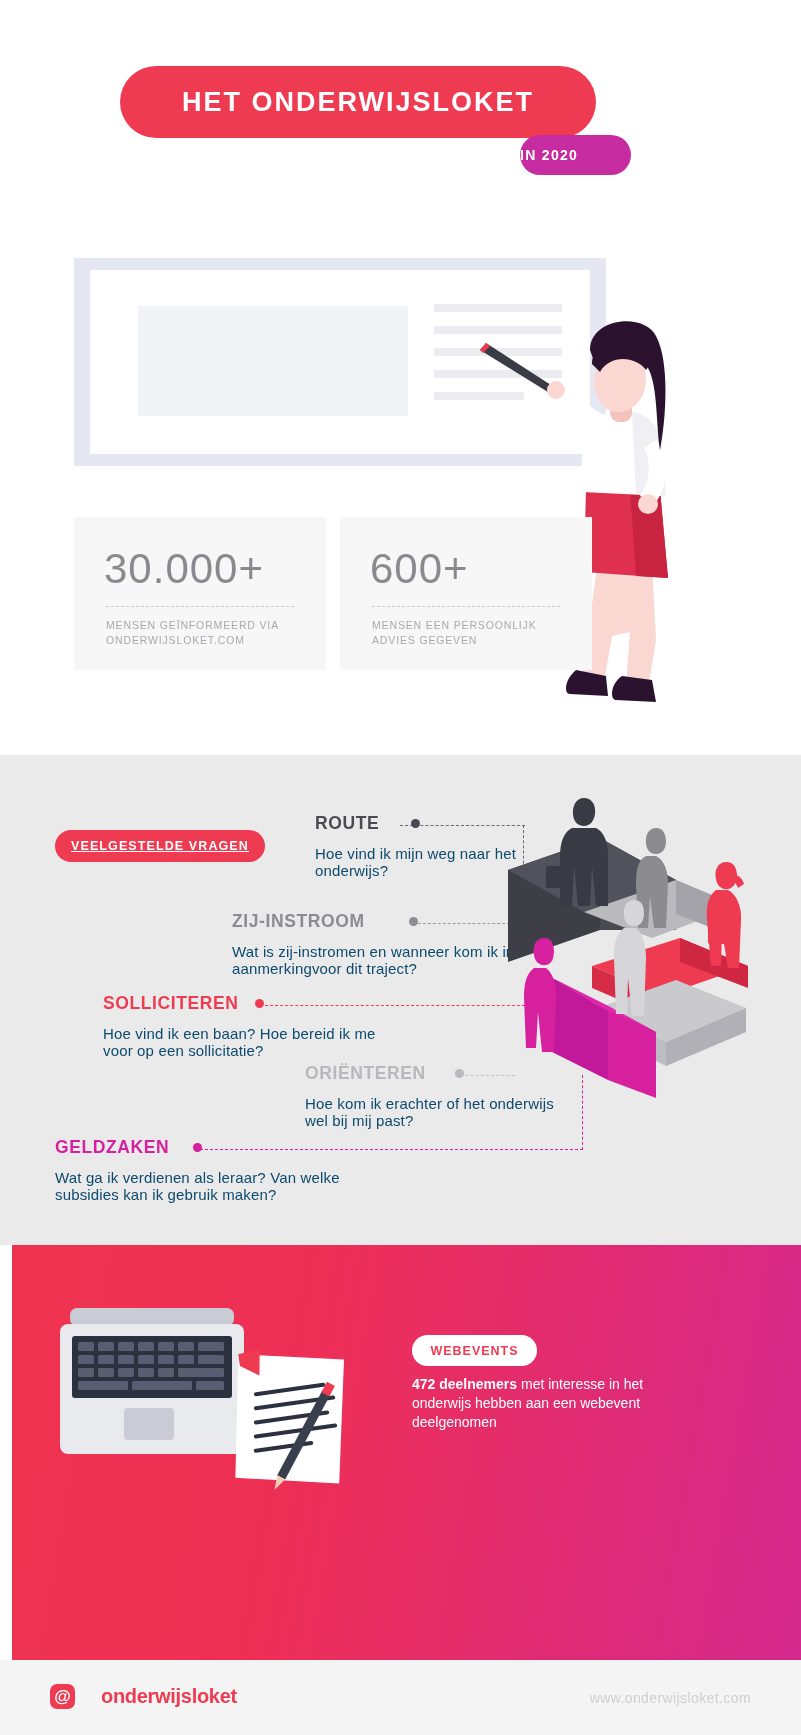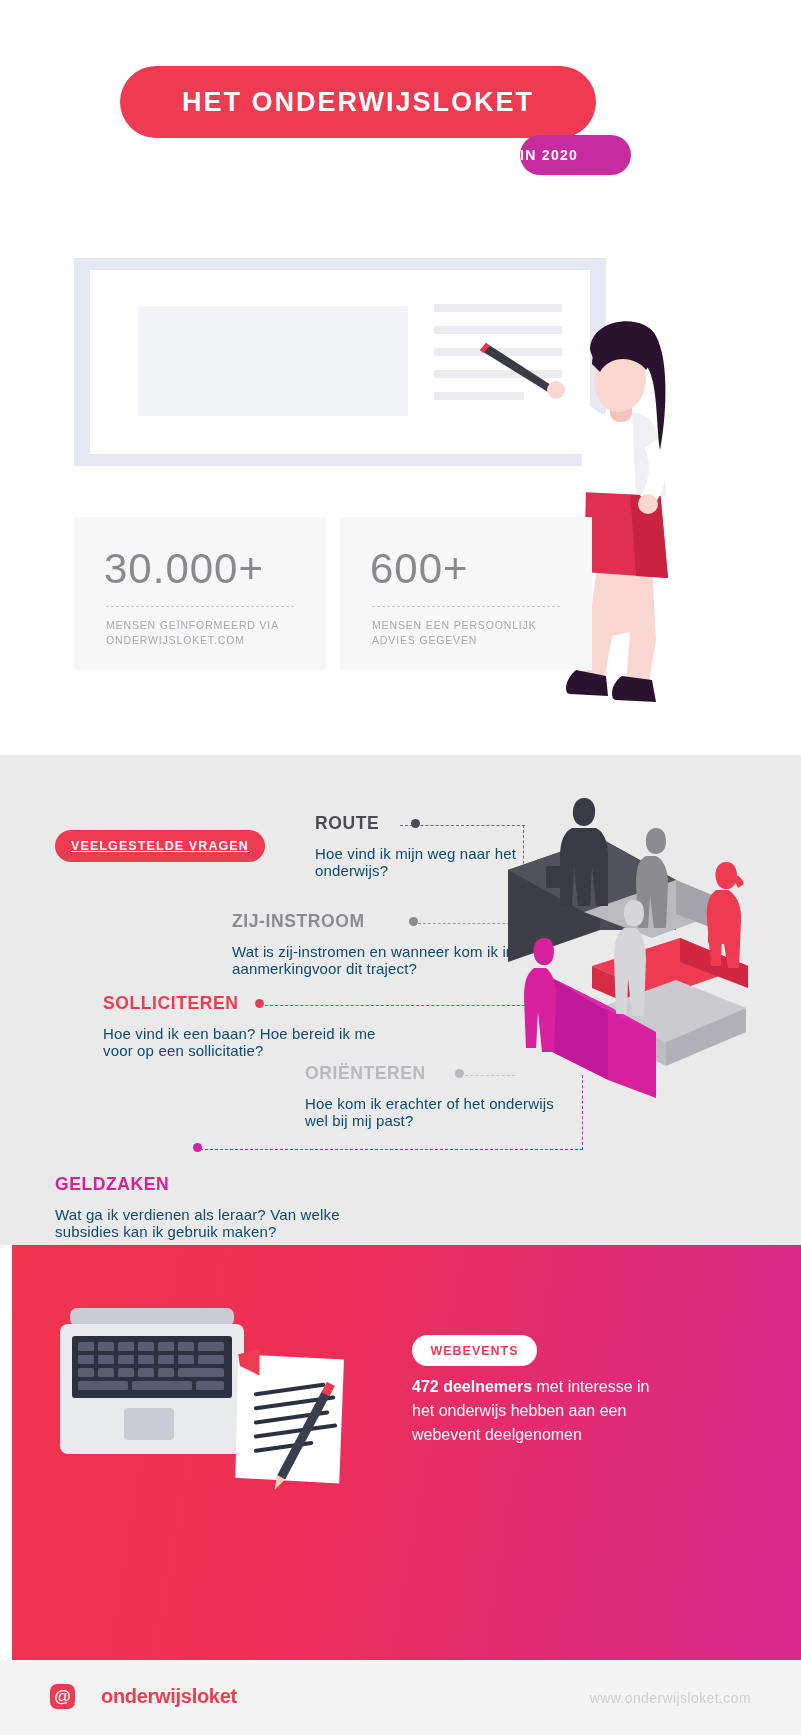--- a/index.html
+++ b/index.html
@@ -75,21 +75,21 @@
   
   #webevents-section {
     position:absolute; left:12px; top:1245px; width:801px; height:415px;
     background:linear-gradient(100deg,#ef3450 0%,#ee2f55 35%,#d4288e 100%);
   }
   #we-badge {
     position:absolute; left:400px; top:90px; width:125px; height:31px;
     background:#fff; border-radius:16px; display:flex; align-items:center; justify-content:center;
   }
   #we-badge-text { color:#ee3b52; font-size:12.5px; font-weight:bold; letter-spacing:1.0px; }
-  #we-body { position:absolute; left:400px; top:130px; width:250px; color:#fff; font-size:16px; line-height:24px; }
+  #we-body { position:absolute; left:400px; top:130px; width:250px; color:#fff; font-size:14px; line-height:19px; }
   #we-count { font-weight:bold; }
 
   
   #laptop-illo { position:absolute; left:40px; top:55px; width:330px; height:230px; }
 
   
   #footer-section { position:absolute; left:0; top:1660px; width:801px; height:75px; background:#f4f4f4; }
   #logo-group { position:absolute; left:50px; top:24px; display:flex; align-items:center; gap:26px; }
   #logo-mark { width:25px; height:25px; border-radius:7px; background:#ee3b52; position:relative; }
   #logo-mark::after {
@@ -203,21 +203,21 @@
     <div class="faq-desc">Wat is zij-instromen en wanneer kom ik in aanmerkingvoor dit traject?</div>
   </div>
 
   <div class="faq-item" style="left:305px; top:308px; width:265px;">
     <div class="faq-title" style="color:#b8b8bd;">ORIËNTEREN</div>
     <div class="faq-dot" style="left:150px; top:6px; background:#b8b8bd;"></div>
     <div class="faq-desc">Hoe kom ik erachter of het onderwijs wel bij mij past?</div>
   </div>
 
   <div class="faq-item" style="left:55px; top:382px; width:300px;">
-    <div class="faq-title" style="color:#d6209e;margin-top:37px;">GELDZAKEN</div>
+    <div class="faq-title" style="color:#d6209e;">GELDZAKEN</div>
     <div class="faq-dot" style="left:138px; top:6px; background:#d6209e;"></div>
     <div class="faq-desc">Wat ga ik verdienen als leraar? Van welke subsidies kan ik gebruik maken?</div>
   </div>
 
   <svg id="pie-illustration" viewBox="0 0 320 330">
 
     <path d="M28 90 L120 58 L120 150 L28 182 Z" fill="#3e3e47"></path>
     <path d="M120 58 L196 100 L196 150 L120 150 Z" fill="#4a4a53"></path>
     <path d="M28 90 L120 58 L196 100 L104 132 Z" fill="#52525c"></path>
 

